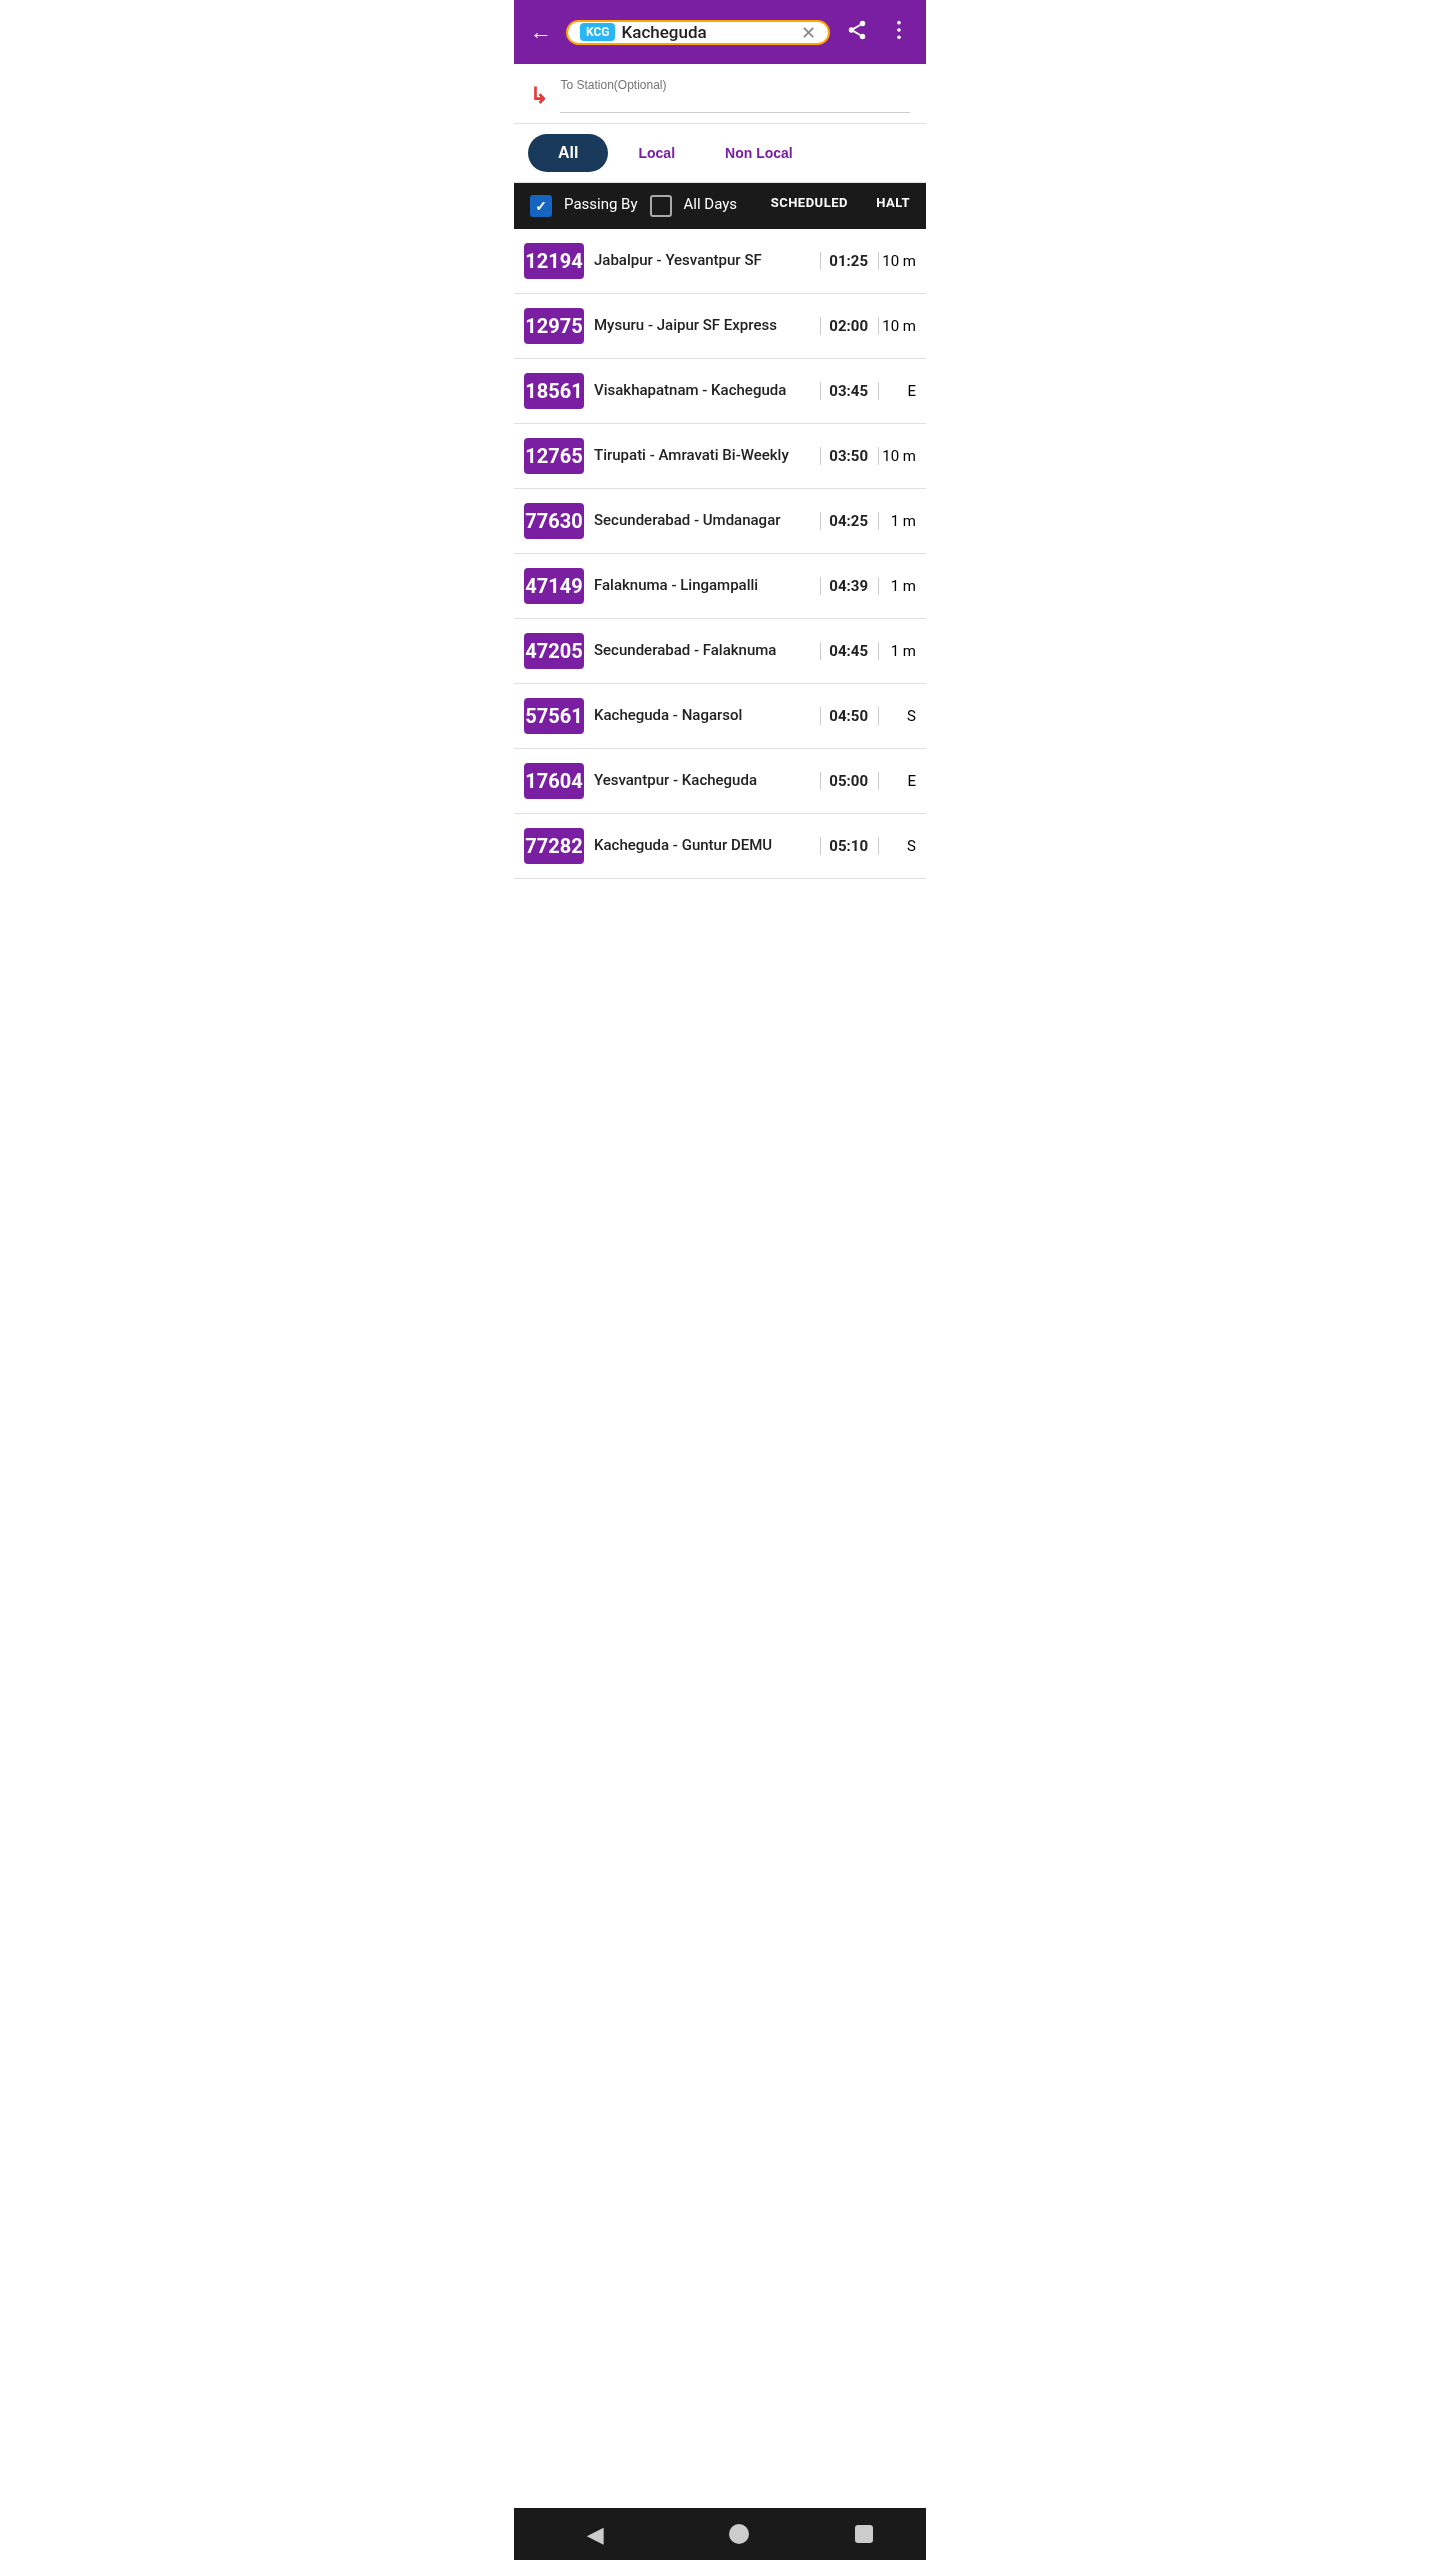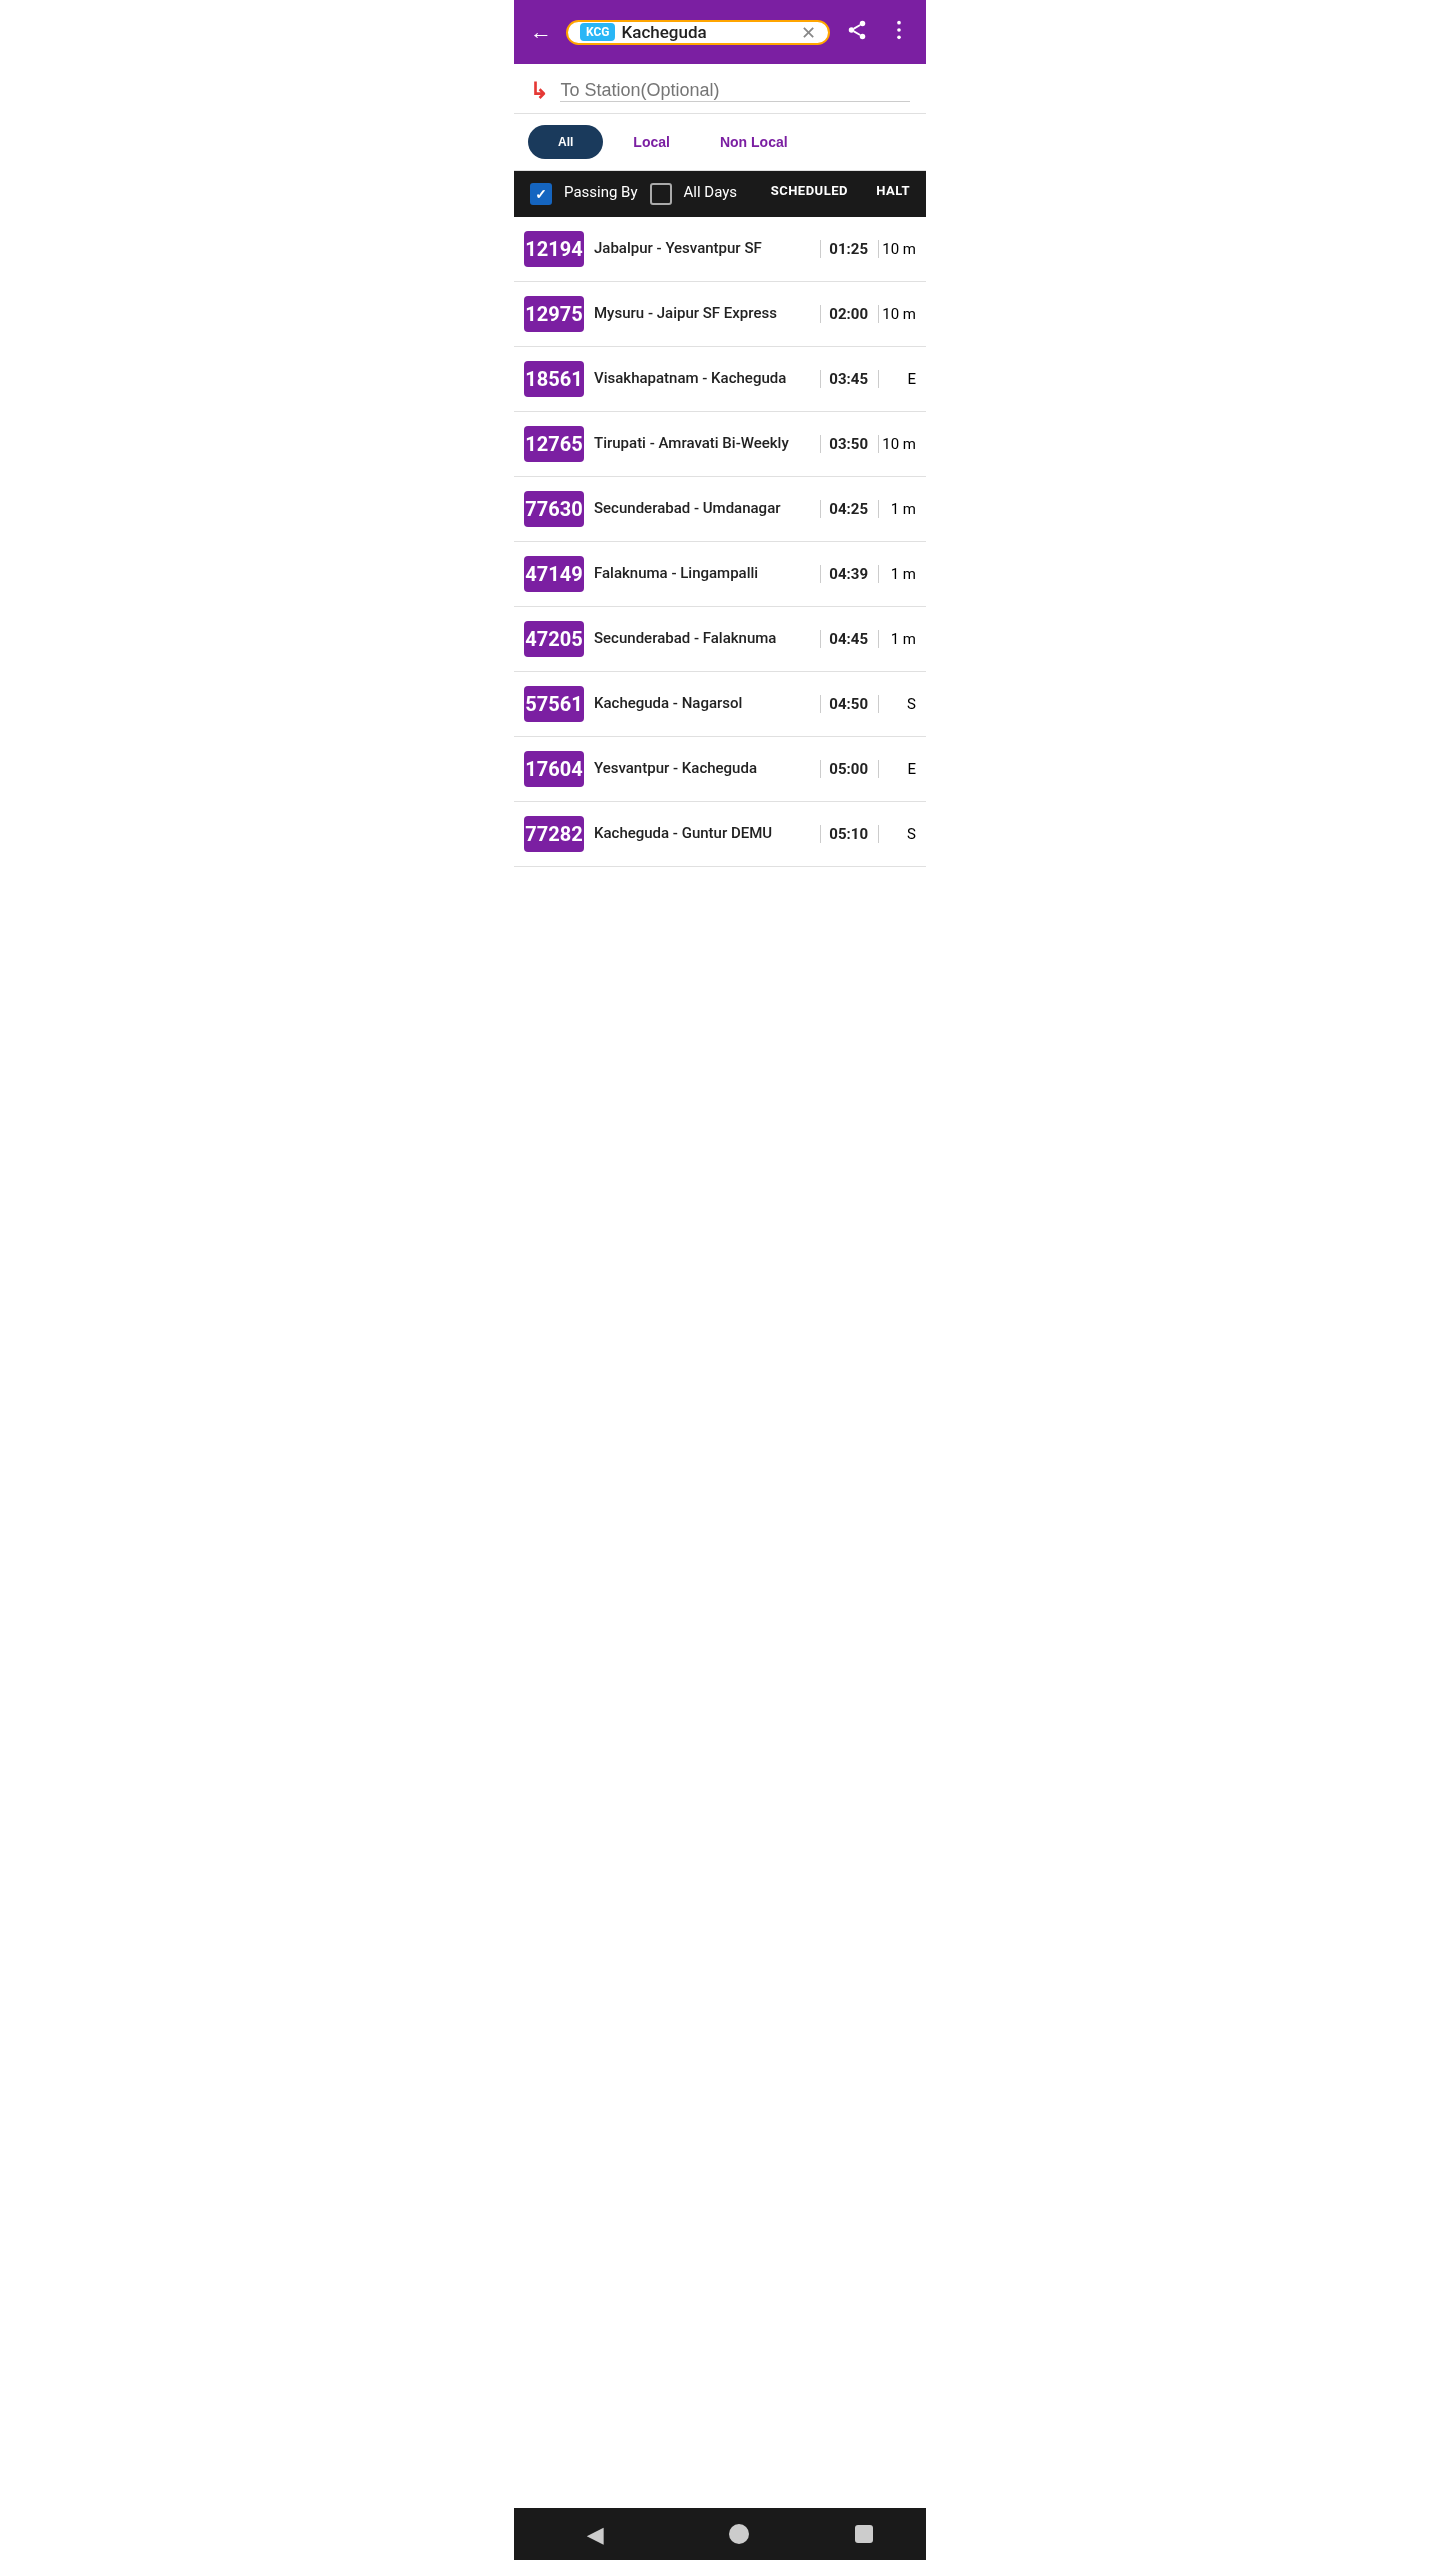--- a/index.html
+++ b/index.html
@@ -73,43 +73,43 @@
       border-bottom: 1px solid #e0e0e0;
       gap: 12px;
     }
     .arrow-icon {
       color: #E53935;
       font-size: 22px;
       font-weight: bold;
     }
     .to-station-input {
       flex: 1;
-      font-size: 18px;
+      font-size: 12px;
       color: #4d7c0f;
       border: none;
       outline: none;
       background: transparent;
       border-bottom: 1px solid #ccc;
-      padding-bottom: 0;
+      padding-bottom: 20px;
     }
 
     
     .filter-tabs {
       display: flex;
       align-items: center;
       padding: 10px 14px;
       gap: 10px;
       border-bottom: 1px solid #e0e0e0;
     }
     .tab-all {
       background: #1A3A5C;
       color: #fff;
       border-radius: 25px;
       padding: 10px 30px;
-      font-size: 12px;
+      font-size: 16px;
       font-weight: 600;
       cursor: pointer;
       border: none;
     }
     .tab-local, .tab-nonlocal {
       background: transparent;
       border: none;
       font-size: 14px;
       color: #7B1FA2;
       font-weight: 600;

